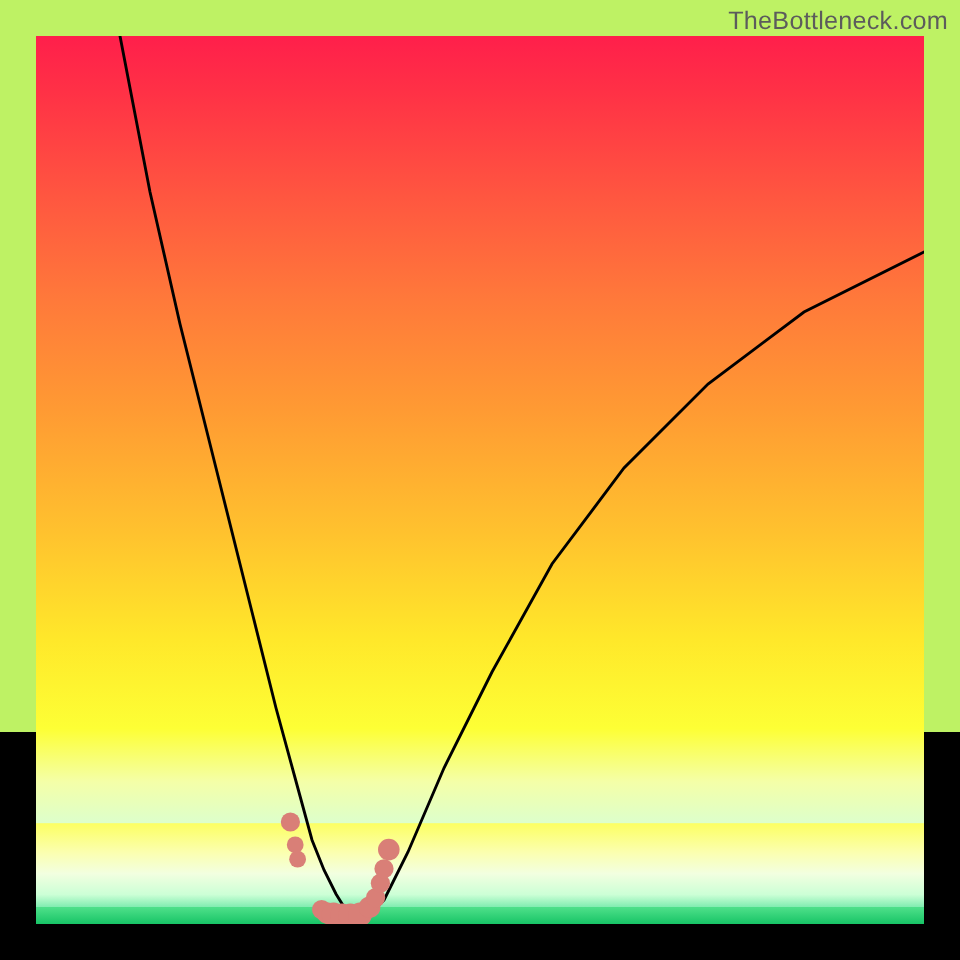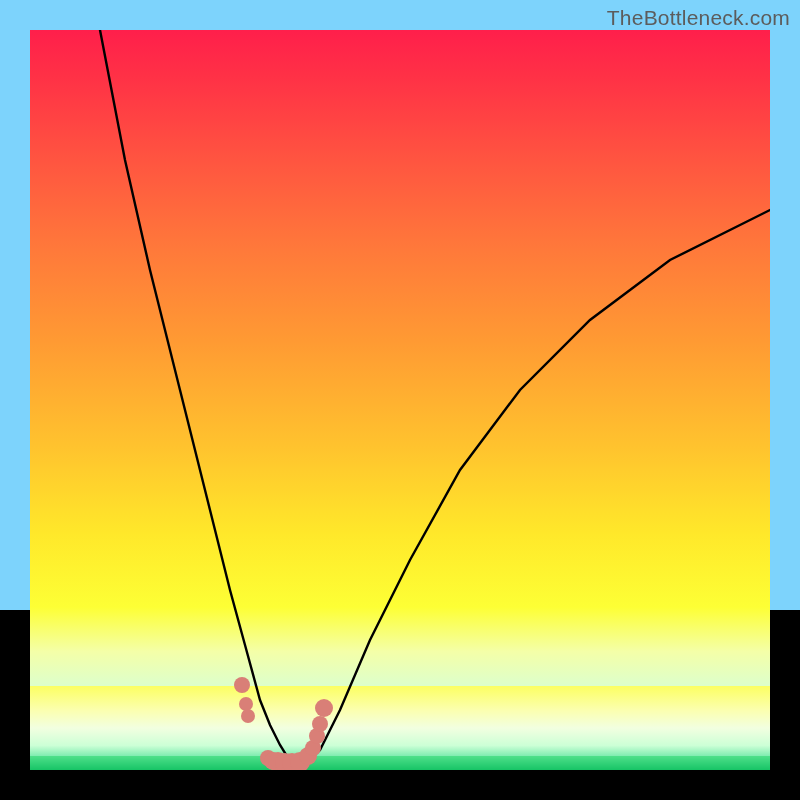--- a/index.html
+++ b/index.html
@@ -10,21 +10,21 @@
     background: #000;
     overflow: hidden;
     font-family: Arial, Helvetica, sans-serif;
   }
   .frame {
     position: absolute;
     left: 0;
     top: 0;
     width: 800px;
     height: 610px;
-    background: #7dd3fc;
+    background: #bef264;
   }
   .plot {
     position: absolute;
     left: 30px;
     top: 30px;
     width: 740px;
     height: 740px;
     background: linear-gradient(
       to bottom,
       #ff1f4b 0%,

